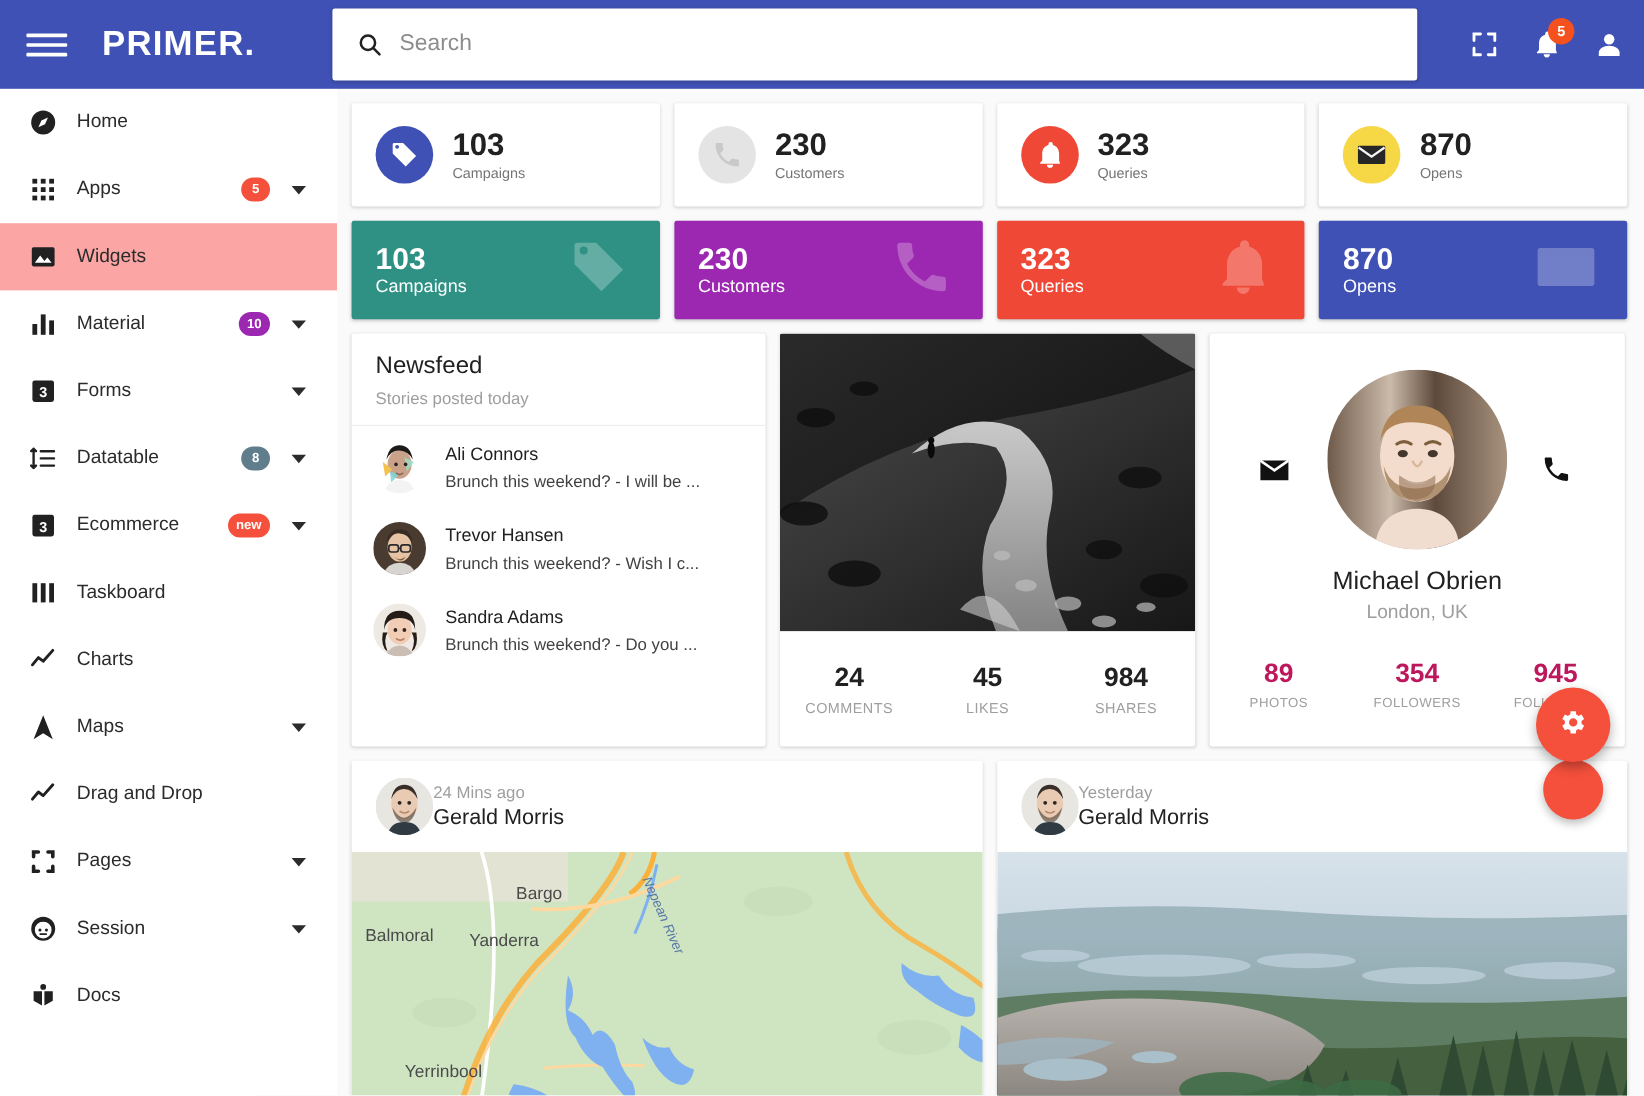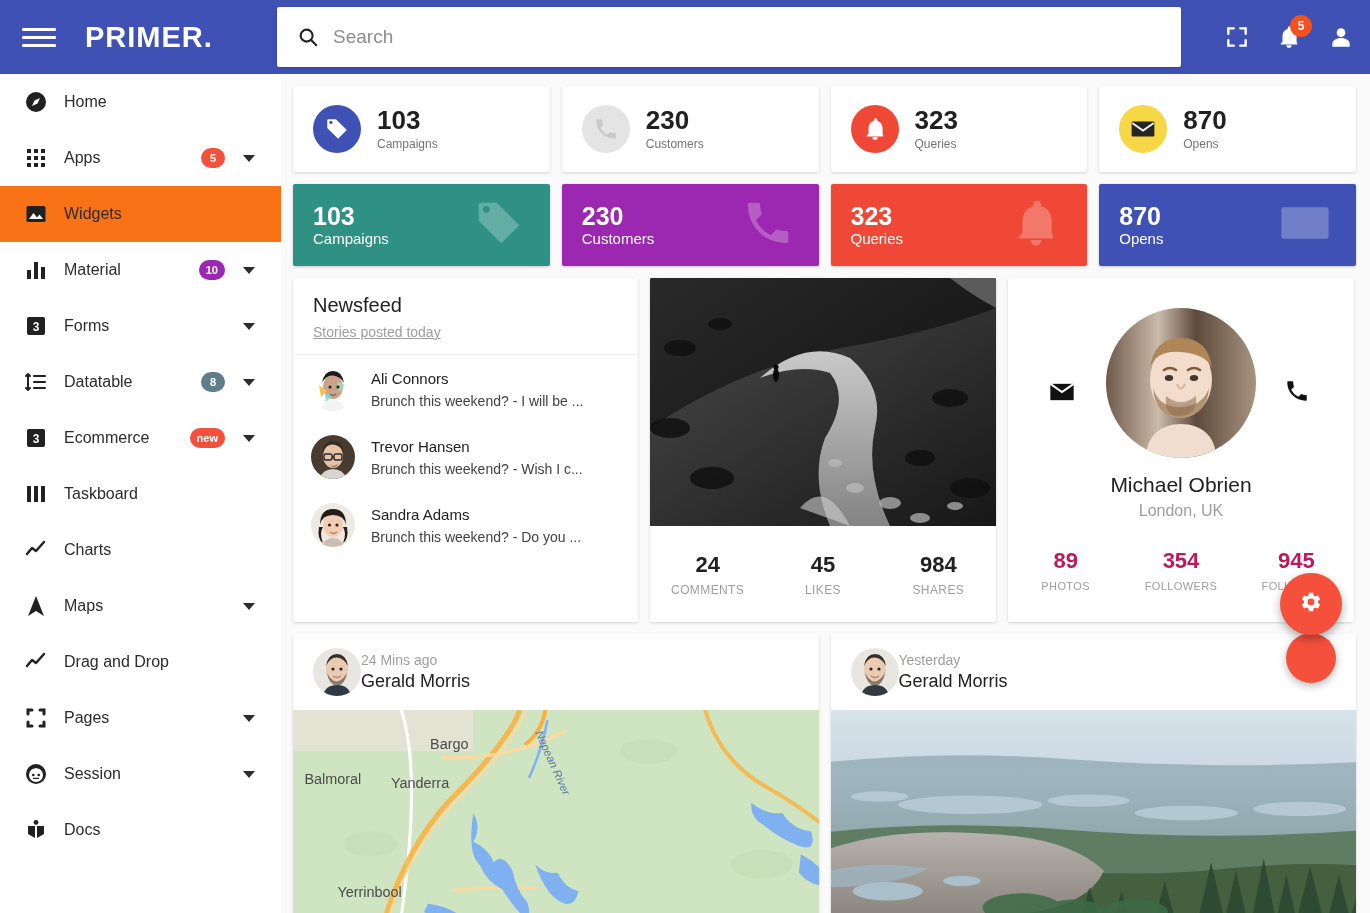--- a/index.html
+++ b/index.html
@@ -63,21 +63,21 @@
     position: absolute; top: 74px; left: 0;
     width: 281px; height: 839px;
     background: #ffffff;
     overflow: hidden;
     z-index: 20;
   }
   .nav-item {
     height: 56px; display: flex; align-items: center;
     padding-left: 0; cursor: pointer; position: relative;
   }
-  .nav-item.active { background: #f97316; }
+  .nav-item.active { background: #fca5a5; }
   .nav-icon {
     width: 56px; min-width: 56px; margin-left: 8px;
     display: flex; align-items: center; justify-content: center;
     color: #212121;
   }
   .nav-label { font-size: 16px; color: #2b2b2b; }
   .nav-badge {
     position: absolute; right: 56px;
     min-width: 24px; height: 20px; padding: 0 7px;
     border-radius: 10px; color: #fff;
@@ -129,21 +129,21 @@
     position: absolute; right: 24px; top: 50%;
     transform: translateY(-50%);
     opacity: .26;
   }
 
   
   .card { background: #fff; border-radius: 2px; box-shadow: 0 1px 3px rgba(0,0,0,.16); }
   .newsfeed { width: 345px; height: 344px; display: flex; flex-direction: column; }
   .nf-head { padding: 16px 20px 14px 20px; border-bottom: 1px solid #eceff1; }
   .nf-title { font-size: 20px; color: #212121; }
-  .nf-sub { font-size: 14px; color: #9e9e9e; margin-top: 7px; text-decoration: underline; }
+  .nf-sub { font-size: 14px; color: #9e9e9e; margin-top: 7px; }
   .nf-item { display: flex; align-items: center; padding: 12px 18px; gap: 16px; cursor: pointer; }
   .nf-ava { width: 44px; height: 44px; border-radius: 50%; flex: none; overflow: hidden; }
   .nf-name { font-size: 15px; color: #212121; }
   .nf-msg { font-size: 14px; color: #424242; margin-top: 6px;
     white-space: nowrap; overflow: hidden; text-overflow: ellipsis; max-width: 240px; }
 
   
   .photo-card { width: 346px; height: 344px; display: flex; flex-direction: column; overflow: hidden; }
   .photo-img { width: 100%; height: 248px; flex: none; }
   .photo-stats { flex: 1; display: flex; align-items: center; }

